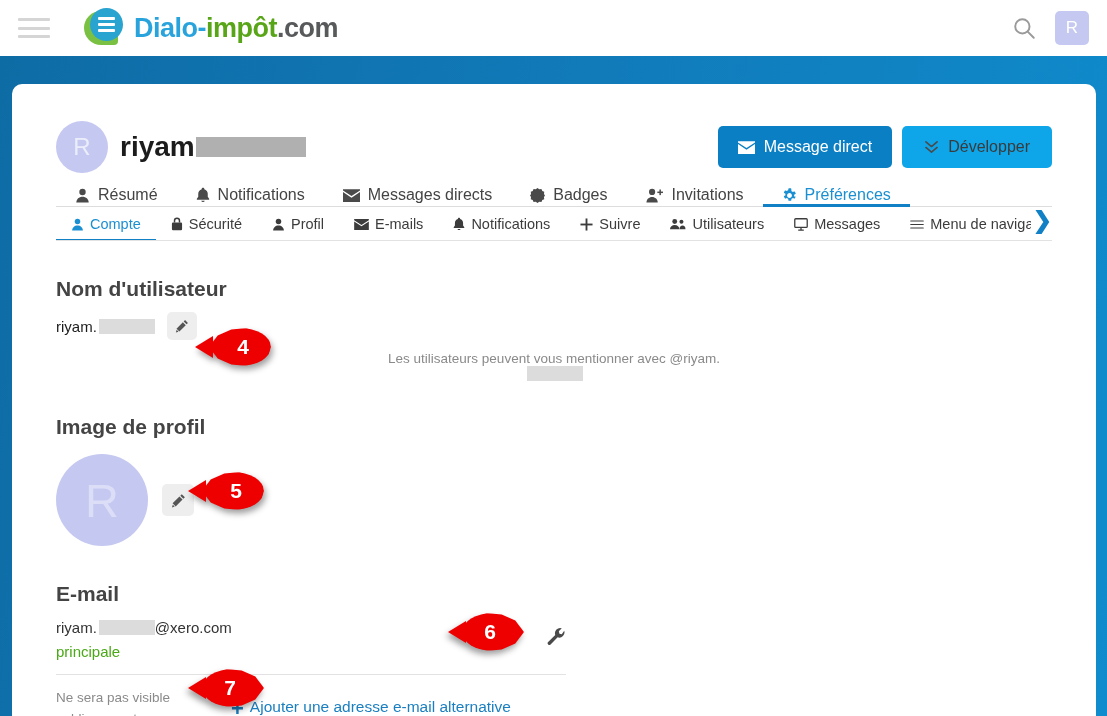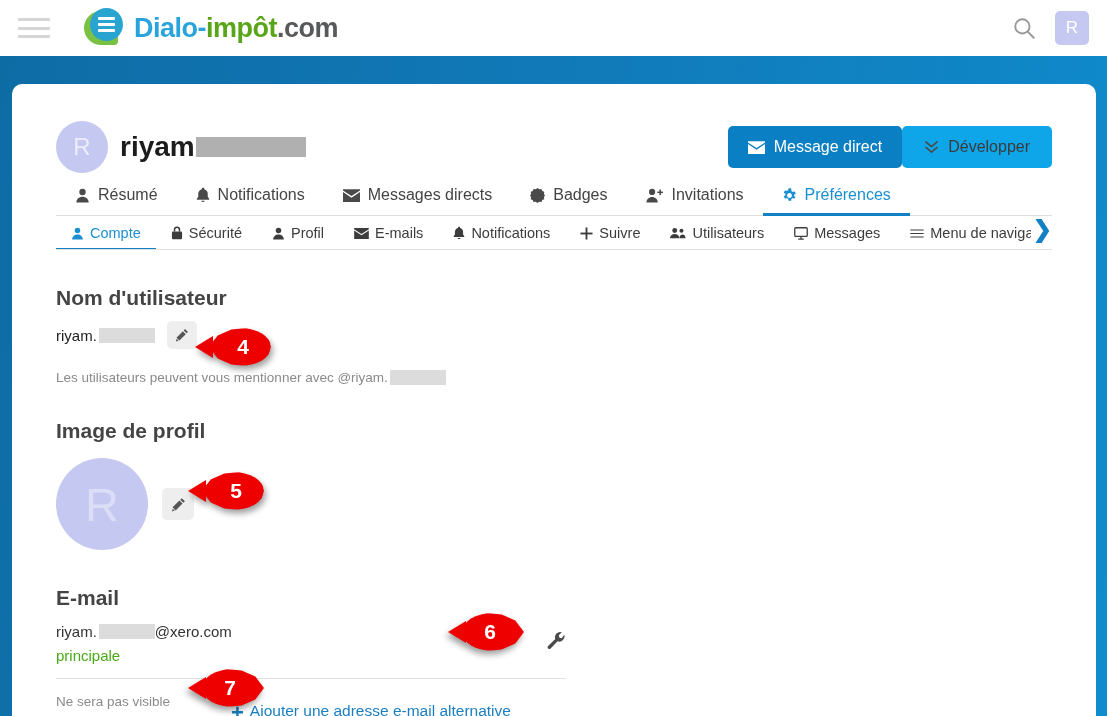--- a/index.html
+++ b/index.html
@@ -97,40 +97,40 @@
     font-size: 24px; flex: 0 0 auto;
   }
   .profile-name {
     margin-left: 12px;
     font-size: 28px; font-weight: bold; color: #1c1c1c;
     display: flex; align-items: center;
   }
   .redact { display: inline-block; background: #b0b0b0; vertical-align: middle; }
   .redact-name { width: 110px; height: 20px; margin-left: 1px; }
 
-  .head-actions { margin-left: auto; display: flex; align-items: center; }
+  .head-actions { margin-left: auto; display: flex; align-items: center; gap: 10px; }
   .btn {
     border: none; border-radius: 5px;
     font-size: 16px; cursor: pointer;
     display: inline-flex; align-items: center; gap: 9px;
     font-family: "Liberation Sans", sans-serif;
   }
   .btn-primary { background: #0b7fc4; color: #ffffff; padding: 12px 20px; }
   .btn-secondary { background: #0ea5e9; color: #3b3b3b; padding: 12px 22px; }
 
   
   .main-tabs {
     display: flex; align-items: flex-end;
     border-bottom: 1px solid #dddddd;
     margin-top: 12px;
     gap: 0px;
   }
   .mtab {
     display: flex; align-items: center; gap: 8px;
-    padding: 8px 19px 9px 19px;
+    padding: 8px 19px 0 19px;
     font-size: 16px; color: #444444; cursor: pointer;
     border-bottom: 3px solid transparent;
     margin-bottom: -1px; white-space: nowrap;
   }
   .mtab.active { color: #1a8fd1; border-bottom-color: #1180c4; }
 
   
   .sub-tabs {
     position: relative;
     display: flex; align-items: flex-end;
@@ -458,21 +458,21 @@
         </span>
         <button class="icon-btn">
           <span>
             <svg width="14" height="14" viewBox="0 0 16 16" fill="#555555">
                 <path d="M11.5 1.2l3.3 3.3-1.6 1.6-3.3-3.3zM9 3.7l3.3 3.3-7.3 7.3-3.3-3.3zM1 15.4l.9-3 2.1 2.1z"></path>
               </svg>
           </span>
         </button>
       </div>
 
-      <div class="hint" style="margin-top:21px; display:flex; align-items:center;">
+      <div class="hint" style="margin-top:11px; display:flex; align-items:center;flex-direction:column;">
         <span>Les utilisateurs peuvent vous mentionner avec @riyam.</span>
           <span class="redact redact-user" style="width:56px;height:15px;"></span>
       </div>
     </div>
 
     <div class="section" style="margin-top:34px;">
       <div class="sec-title">Image de profil</div>
 
       <div style="display:flex; align-items:center; gap:14px; margin-top:15px;">
         <div class="avatar-big">R</div>

